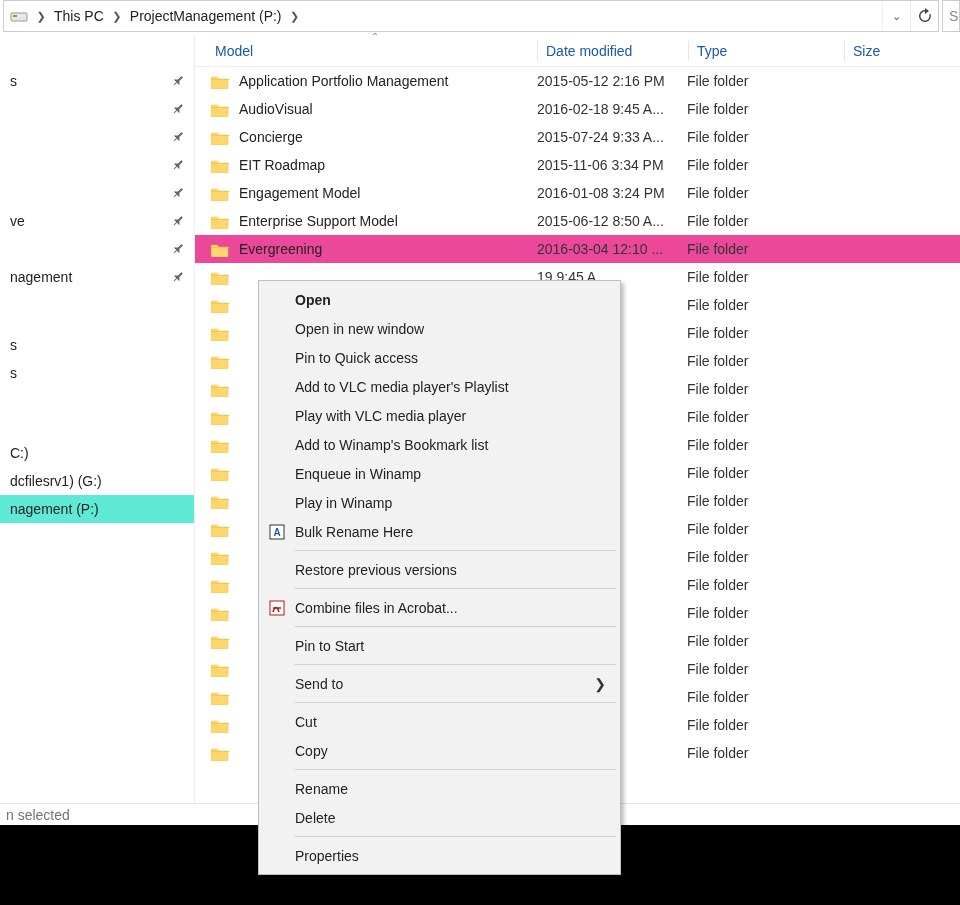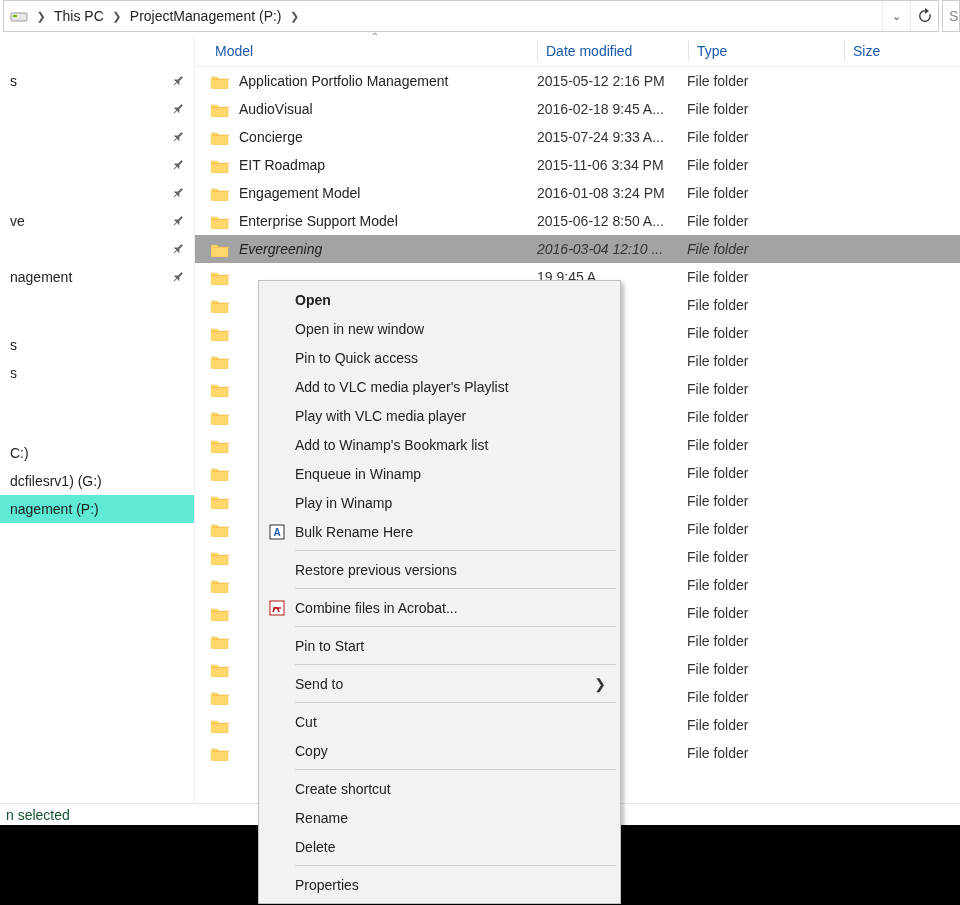--- a/index.html
+++ b/index.html
@@ -24,26 +24,26 @@
   .content { flex:1; display:flex; flex-direction:column; }
   .colheaders { display:flex; height:32px; align-items:center; border-bottom:1px solid #eee; color:#1a5aa8; position:relative;}
   .colheaders .sorticon { width:20px; text-align:center; font-size:10px; color:#888; position:absolute; left:170px; top:-4px;}
   .col { padding-left:8px; }
   .col.name { width: 342px; padding-left:20px; }
   .col.date { width: 150px; }
   .col.type { width: 155px; }
   .col.size { flex:1; }
   .rows { }
   .row { display:flex; height:28px; align-items:center; }
-  .row.selected { background:#a3a3a3;font-style:italic; }
+  .row.selected { background:#ec4899; }
   .row .fcell { display:flex; align-items:center; padding-left:16px; width:342px; }
   .row .folder-icon { width:18px; height:15px; margin-right:10px; }
   .row .datecell { width:150px; color:#333; white-space:nowrap; overflow:hidden; text-overflow:ellipsis; }
   .row .typecell { width:155px; color:#333; }
-  .statusbar { height:22px; border-top:1px solid #e5e5e5; display:flex; align-items:center; color:#14532d; padding-left:6px; position:absolute; bottom:80px; left:0; right:0;}
+  .statusbar { height:22px; border-top:1px solid #e5e5e5; display:flex; align-items:center; color:#737373; padding-left:6px; position:absolute; bottom:80px; left:0; right:0;}
   .blackbar { position:absolute; bottom:0; left:0; right:0; height:80px; background:#000; }
   
   .ctxmenu { position:absolute; left:258px; top:280px; width:363px; background:#f2f2f2; border:1px solid #bfbfbf; box-shadow:3px 3px 4px rgba(0,0,0,0.25); padding:4px 2px; }
   .ctxitem { height:29px; display:flex; align-items:center; padding-left:34px; position:relative; }
   .ctxitem .mi-icon { position:absolute; left:8px; width:16px; height:16px; }
   .ctxitem.bold { font-weight:600; }
   .ctxitem .submenu-arrow { position:absolute; right:12px; font-size:14px; color:#333; }
   .ctxsep { height:1px; background:#d0d0d0; margin:4px 2px 4px 34px; }
   svg { display:block; }
   .headdiv { width:1px; height:20px; background:#e5e5e5; }
@@ -588,23 +588,20 @@
     </div>
     <div class="ctxsep"></div>
     <div class="ctxitem">
       <span>Cut</span>
     </div>
     <div class="ctxitem">
       <span>Copy</span>
     </div>
     <div class="ctxsep"></div>
     <div class="ctxitem">
-      <span>Create shortcut</span>
-    </div>
-    <div class="ctxitem">
       <span>Rename</span>
     </div>
     <div class="ctxitem">
       <span>Delete</span>
     </div>
     <div class="ctxsep"></div>
     <div class="ctxitem">
       <span>Properties</span>
     </div>
   </div>

